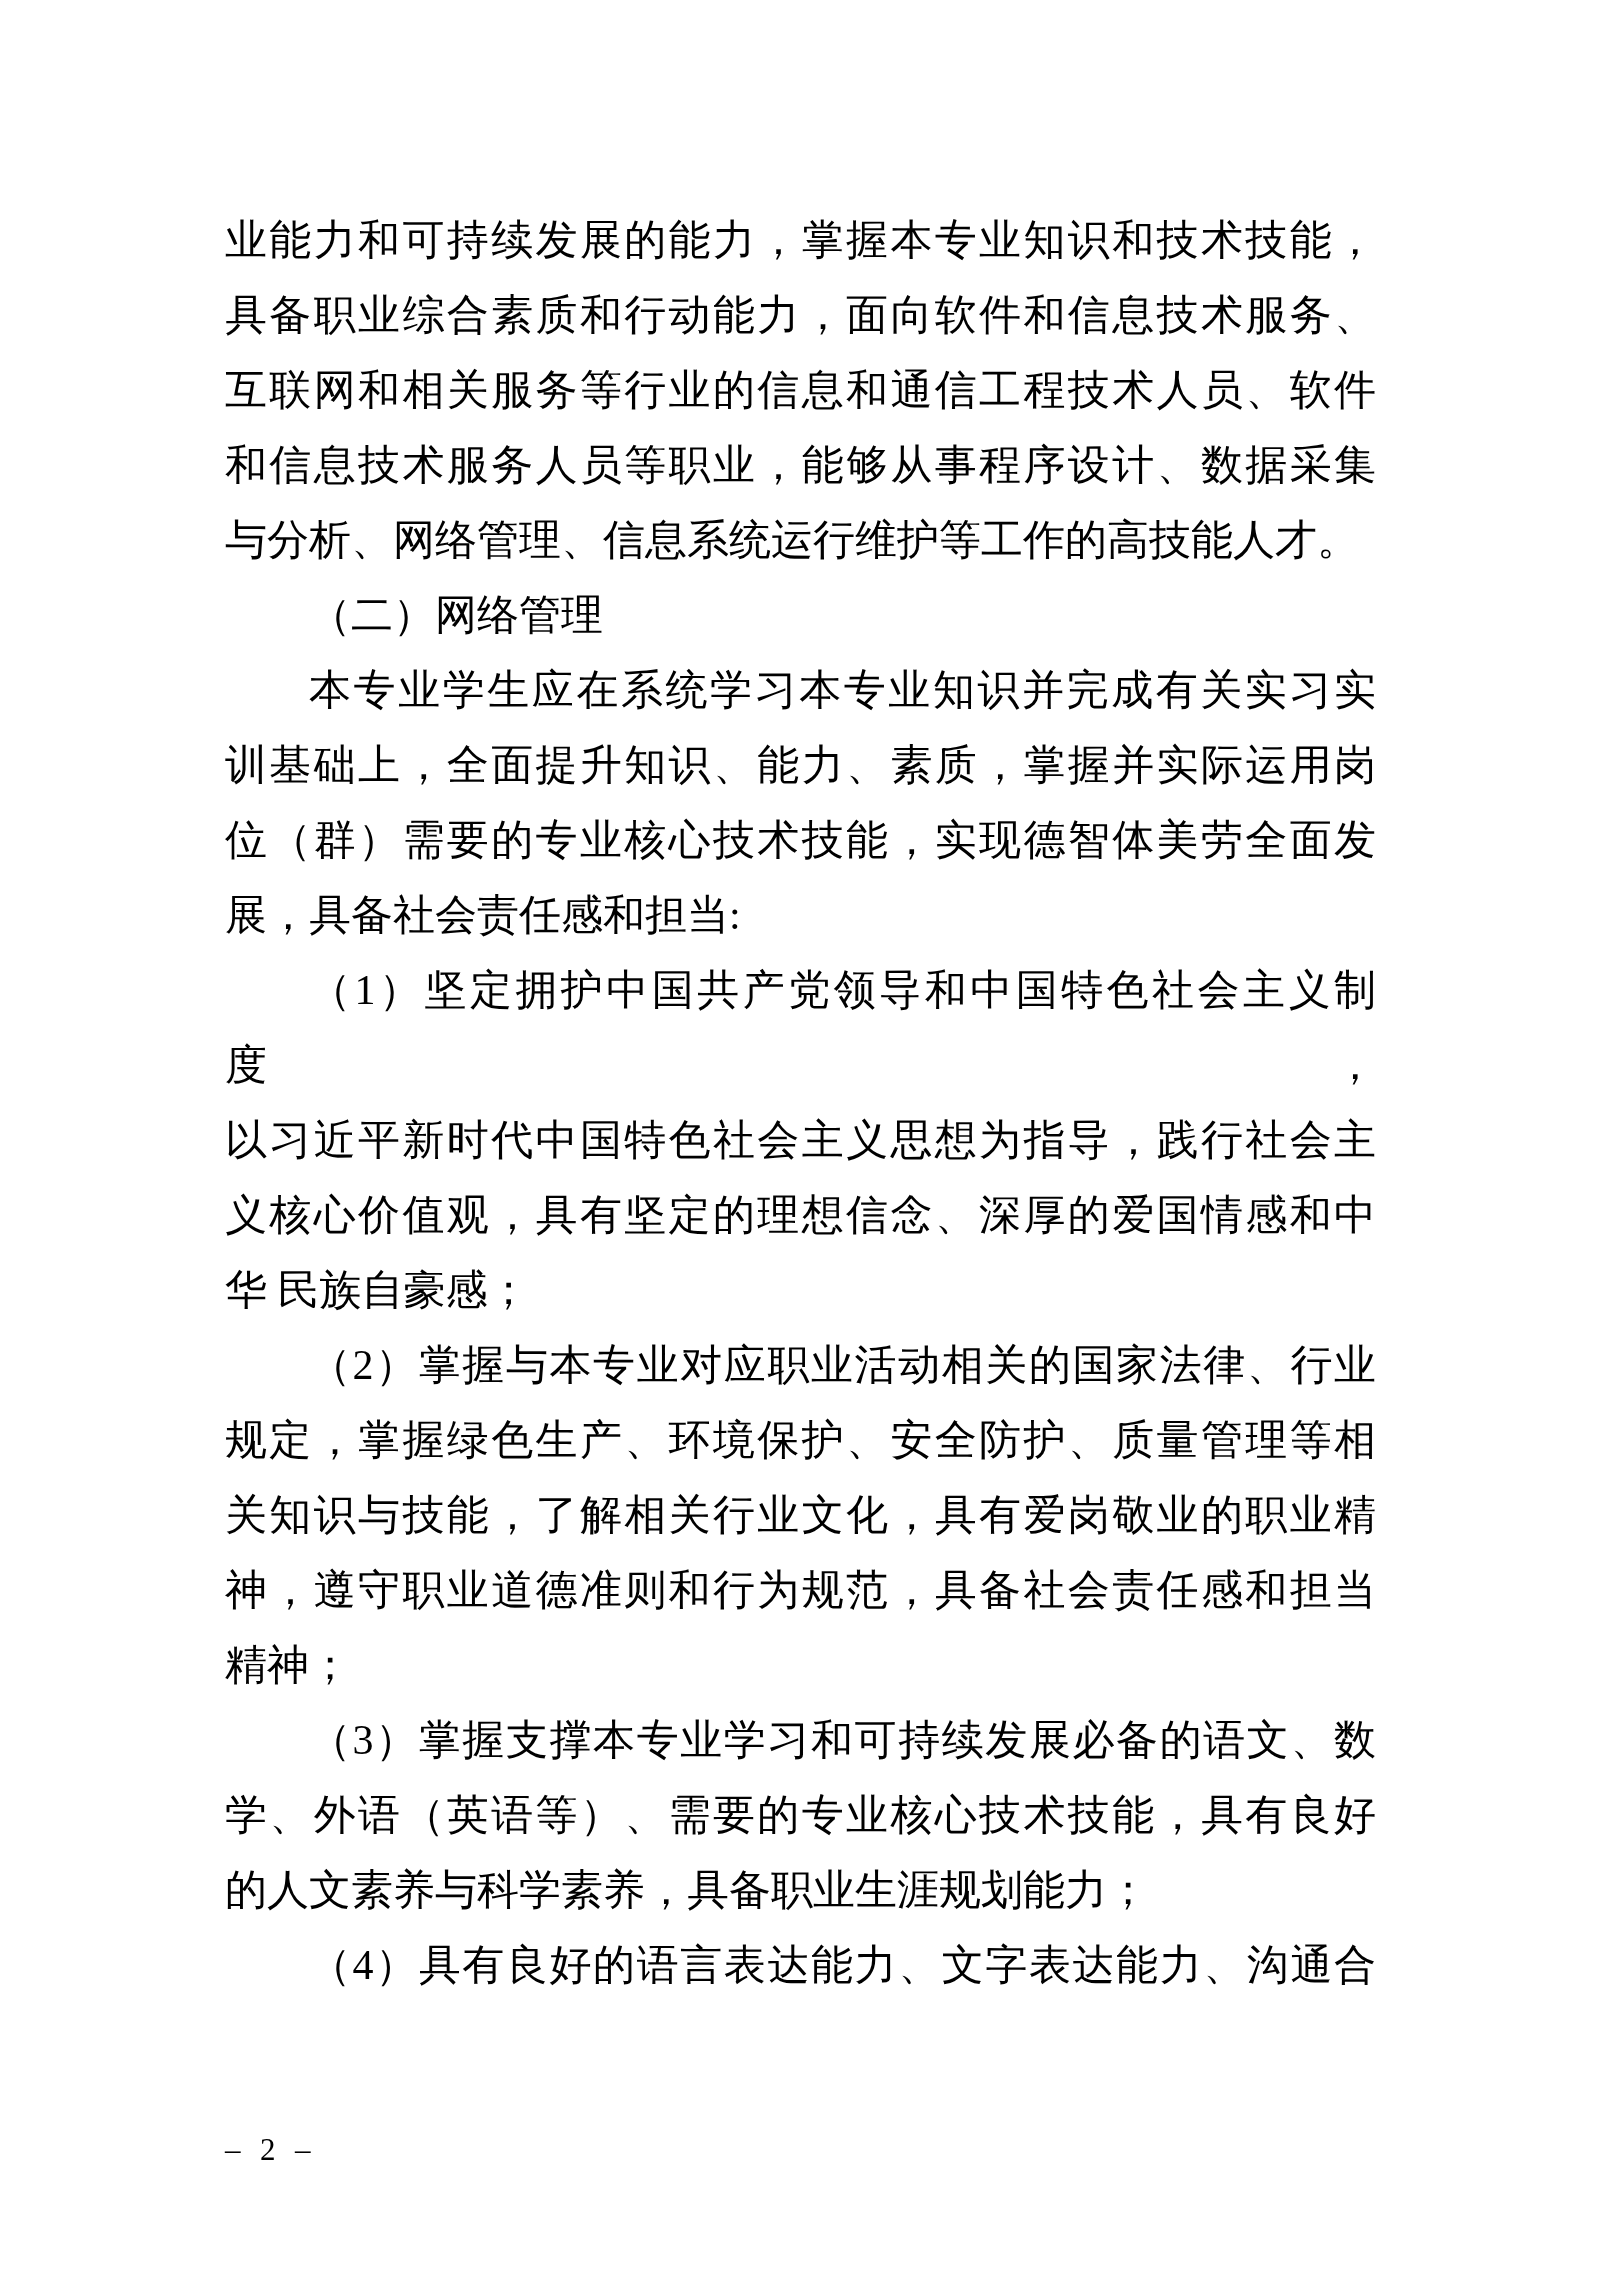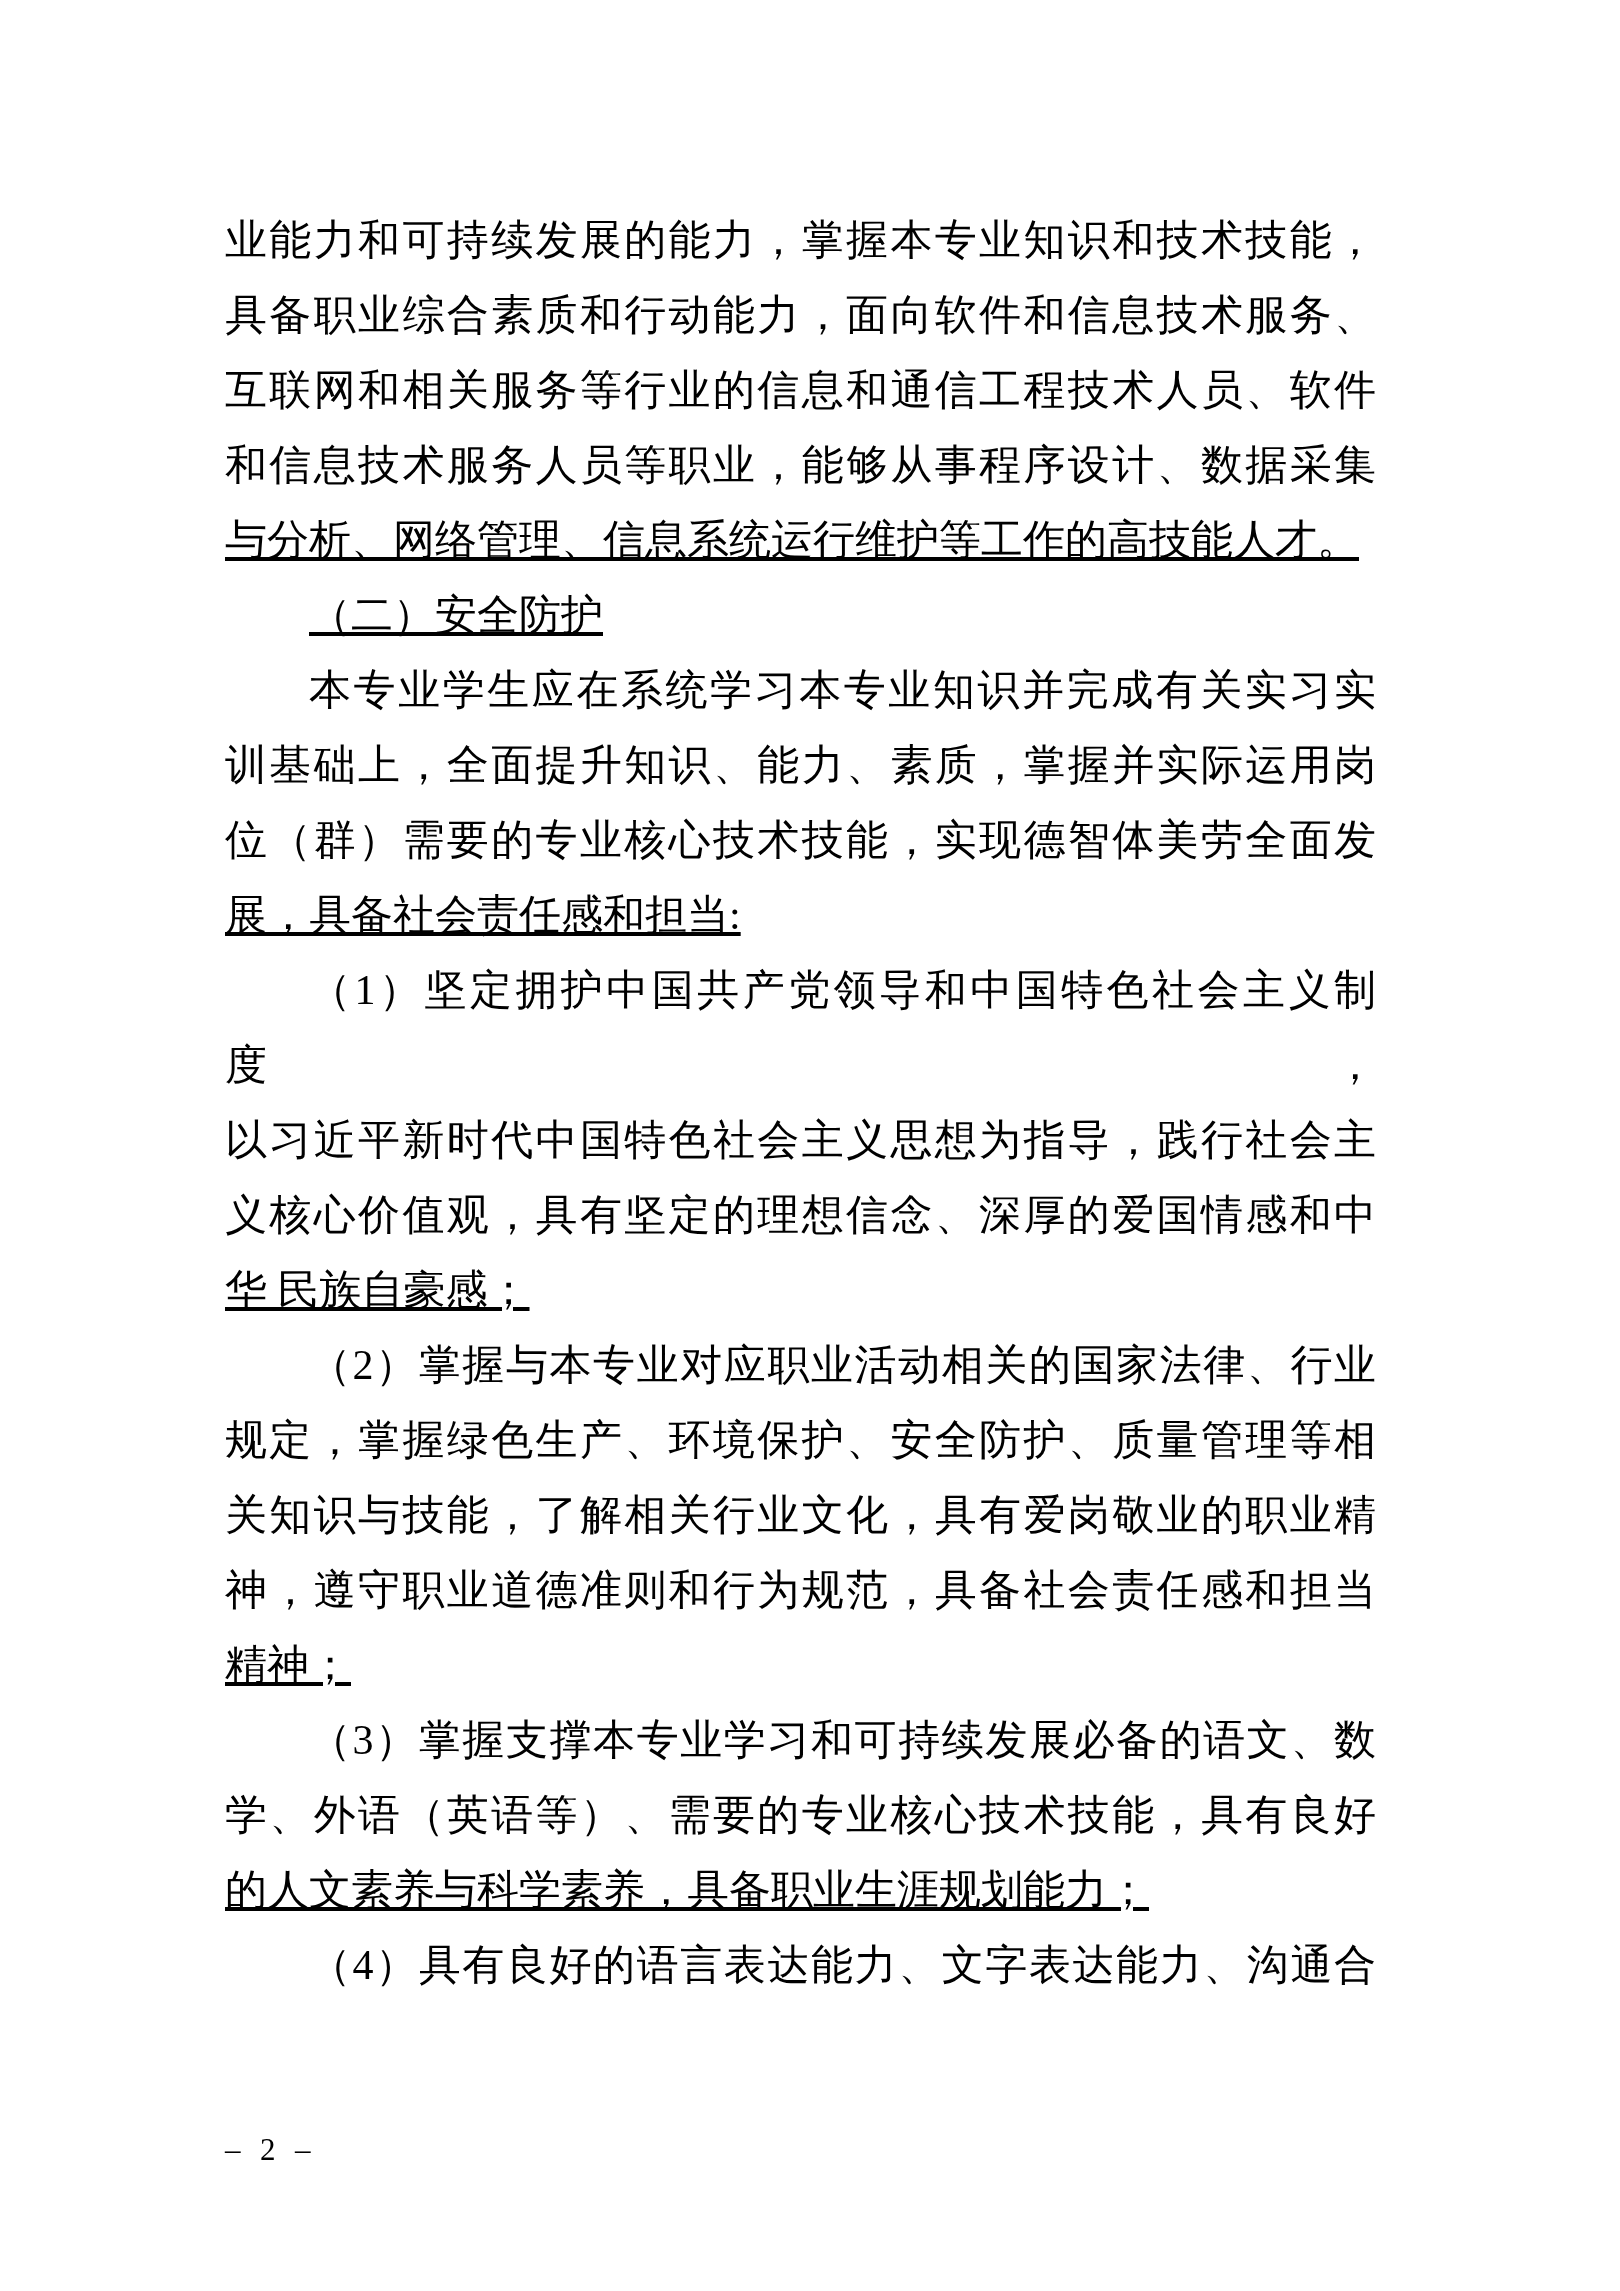--- a/index.html
+++ b/index.html
@@ -23,21 +23,20 @@
     width: 1151px;
     font-size: 42px;
     line-height: 75px;
   }
   .line {
     text-align: justify;
     text-align-last: justify;
   }
   .line.para-end {
     text-align-last: left;
-    text-decoration: underline;
   }
   .line.indent {
     text-indent: 84px;
   }
   .footer {
     position: absolute;
     left: 225px;
     top: 2131px;
     font-size: 31px;
     line-height: 37px;
@@ -47,21 +46,21 @@
 </head>
 <body>
 
 <div class="page">
   <div class="body-text">
       <div class="line">业能力和可持续发展的能力，掌握本专业知识和技术技能，</div>
       <div class="line">具备职业综合素质和行动能力，面向软件和信息技术服务、</div>
       <div class="line">互联网和相关服务等行业的信息和通信工程技术人员、软件</div>
       <div class="line">和信息技术服务人员等职业，能够从事程序设计、数据采集</div>
       <div class="line para-end">与分析、网络管理、信息系统运行维护等工作的高技能人才。</div>
-      <div class="line indent para-end">（二）安全防护</div>
+      <div class="line indent para-end">（二）网络管理</div>
       <div class="line indent">本专业学生应在系统学习本专业知识并完成有关实习实</div>
       <div class="line">训基础上，全面提升知识、能力、素质，掌握并实际运用岗</div>
       <div class="line">位（群）需要的专业核心技术技能，实现德智体美劳全面发</div>
       <div class="line para-end">展，具备社会责任感和担当:</div>
       <div class="line indent">（1）坚定拥护中国共产党领导和中国特色社会主义制度，</div>
       <div class="line">以习近平新时代中国特色社会主义思想为指导，践行社会主</div>
       <div class="line">义核心价值观，具有坚定的理想信念、深厚的爱国情感和中</div>
       <div class="line para-end">华 民族自豪感；</div>
       <div class="line indent">（2）掌握与本专业对应职业活动相关的国家法律、行业</div>
       <div class="line">规定，掌握绿色生产、环境保护、安全防护、质量管理等相</div>

